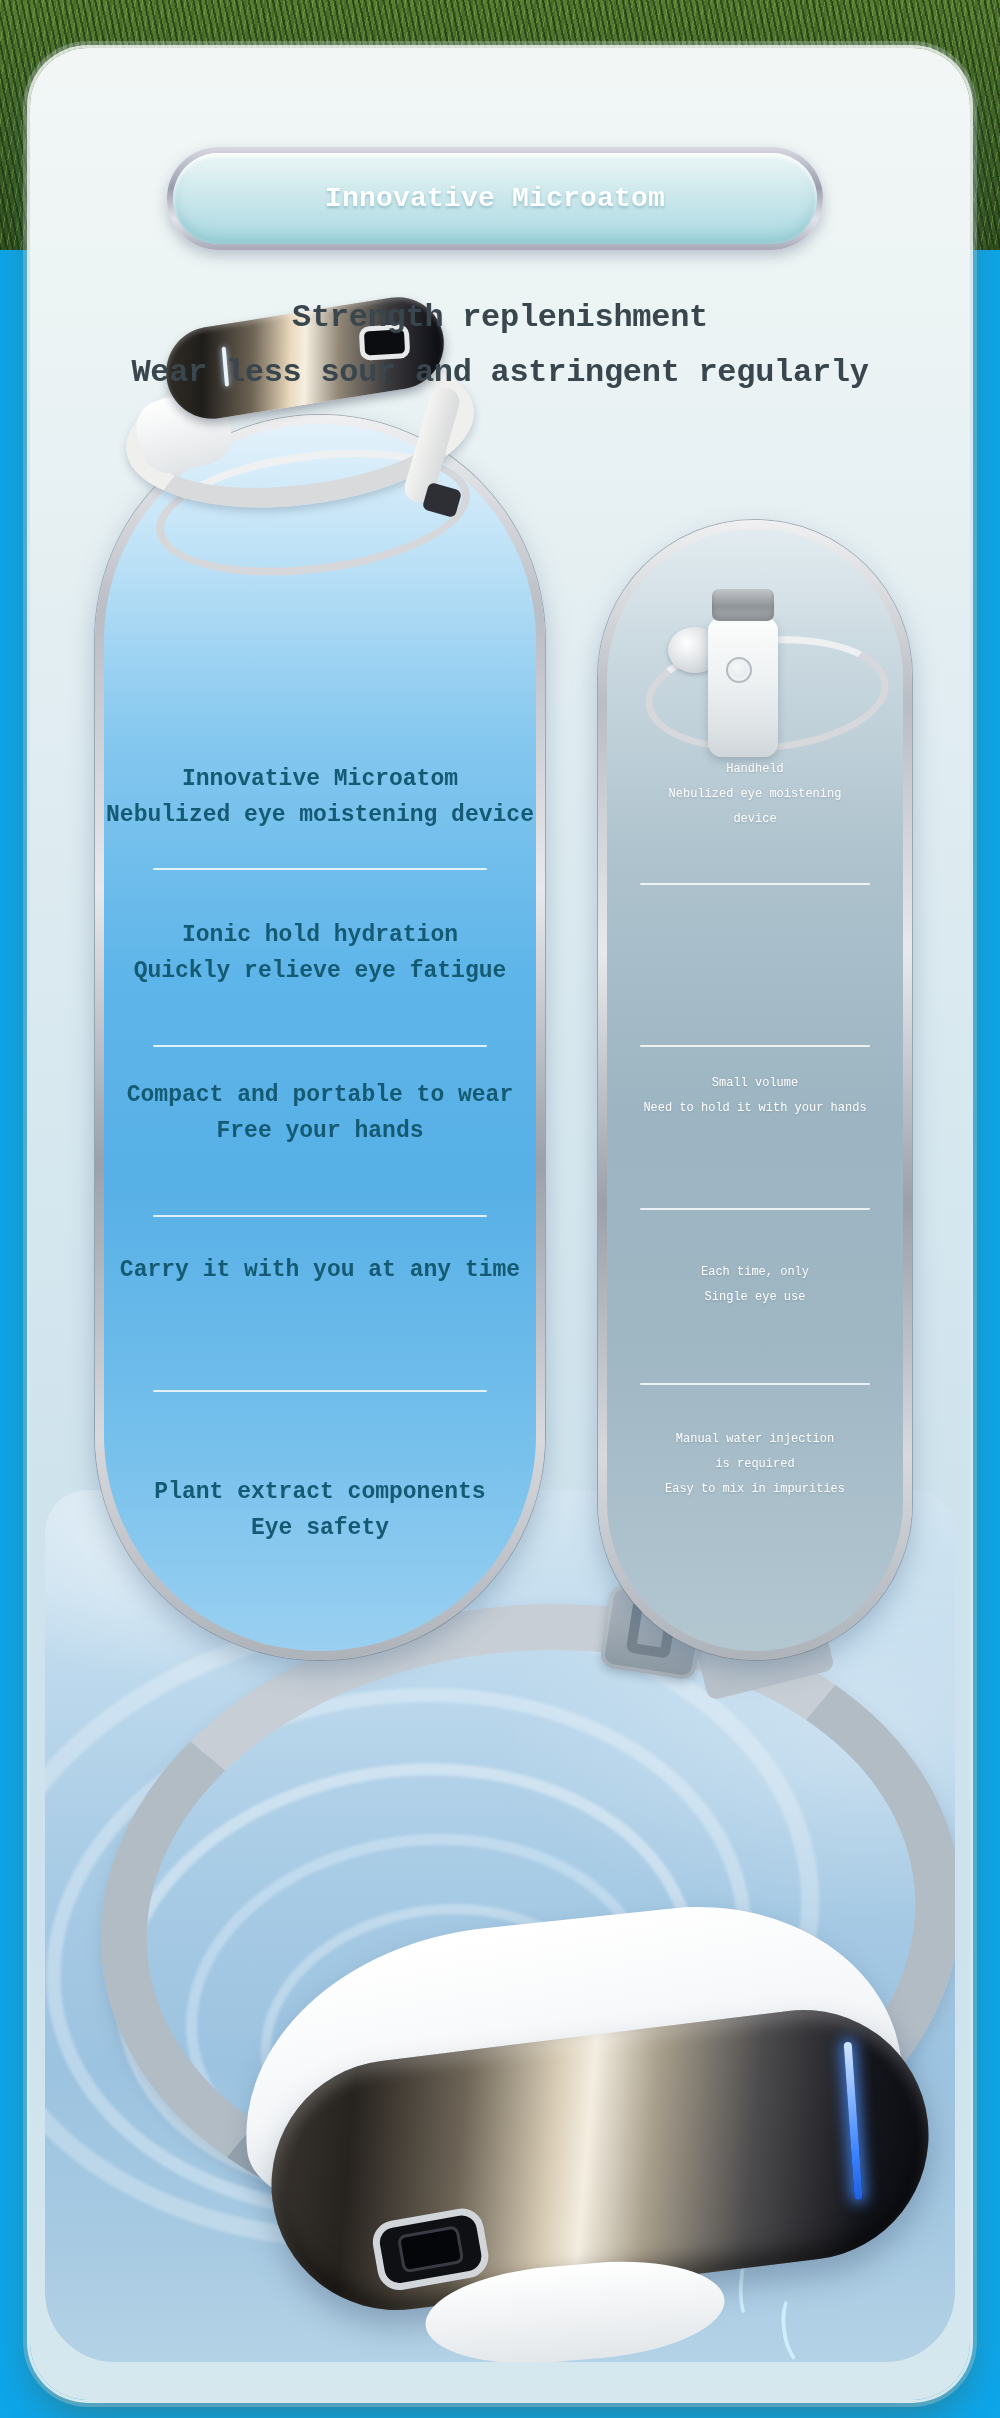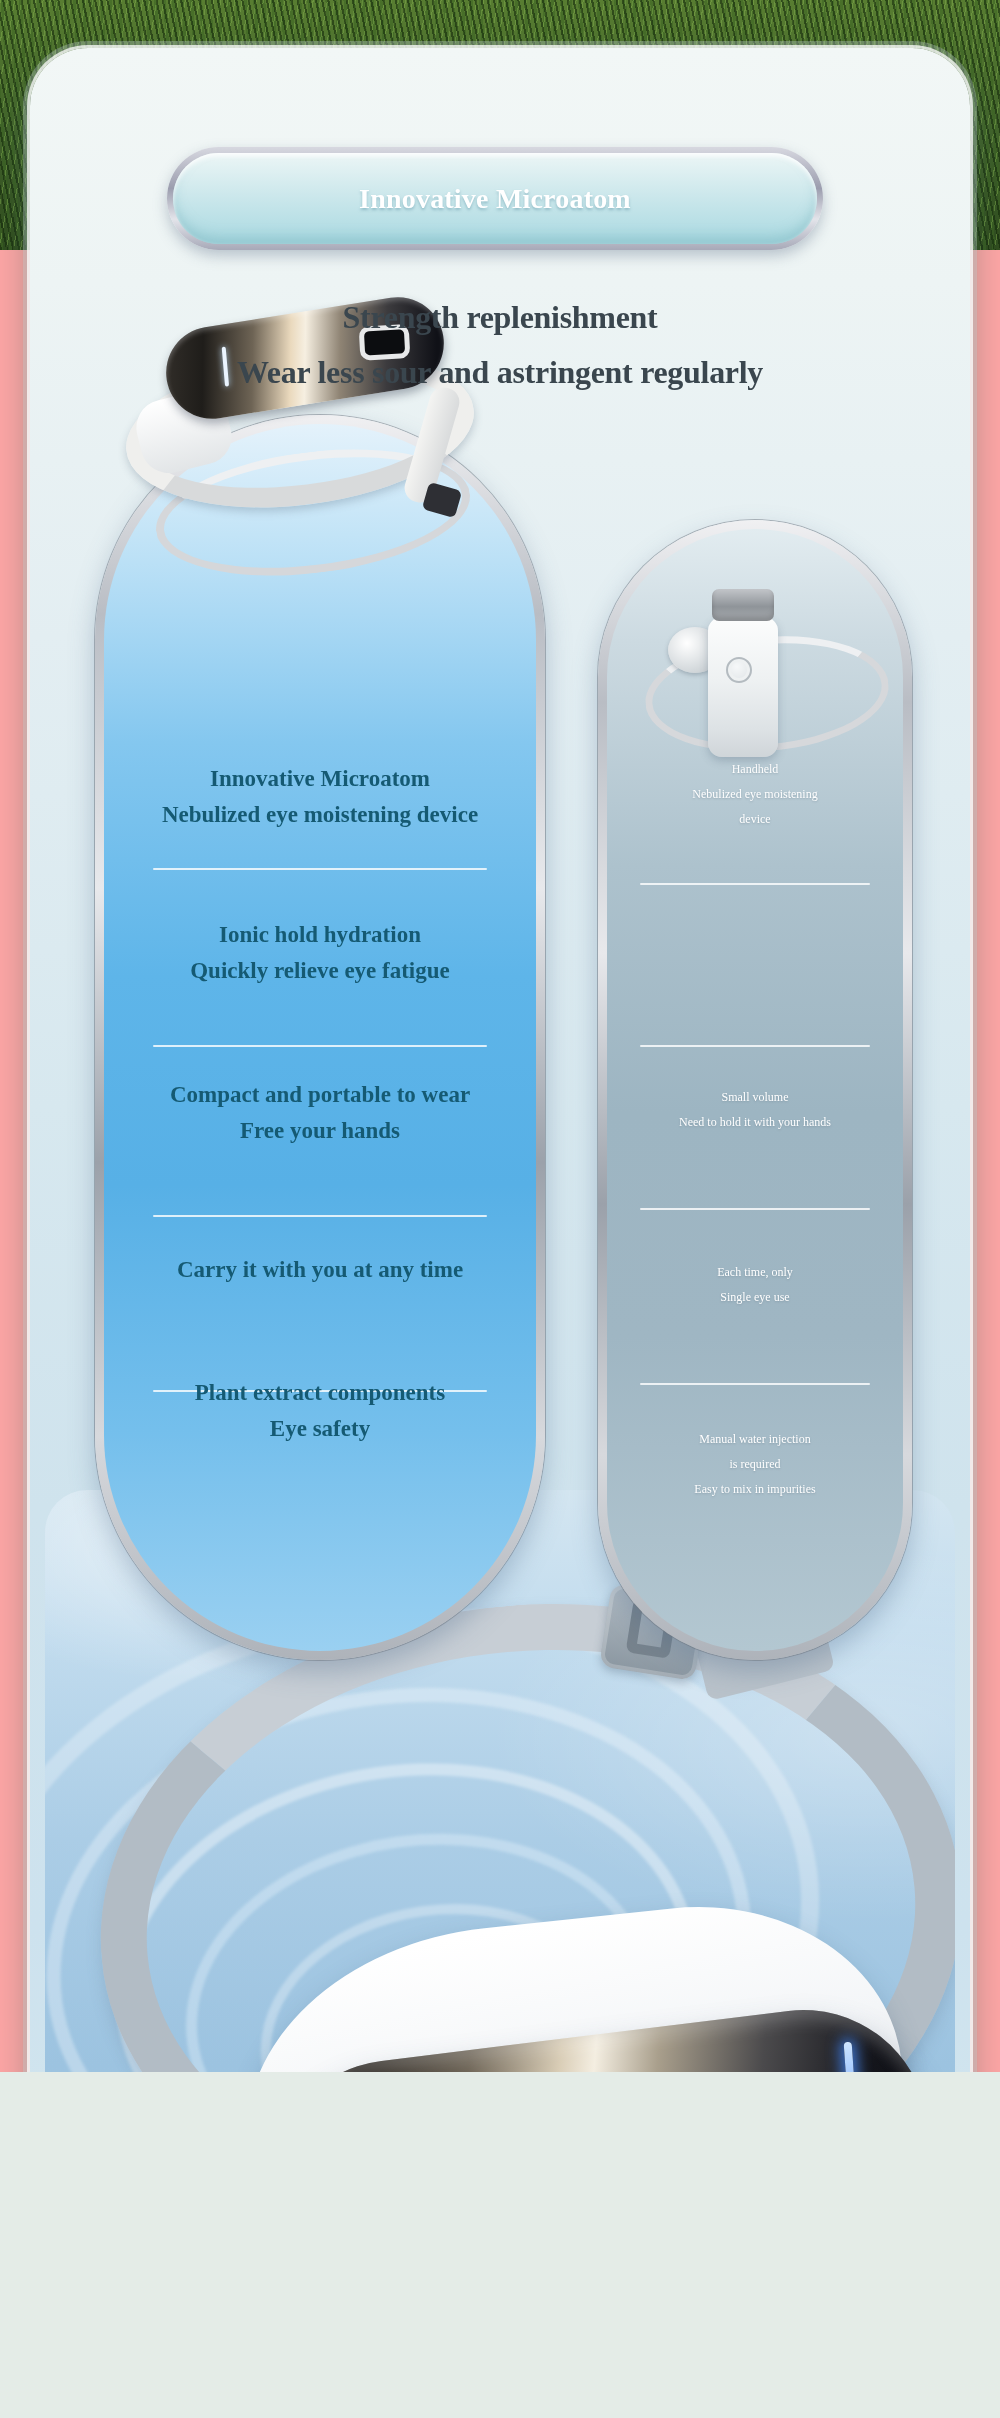--- a/index.html
+++ b/index.html
@@ -1,17 +1,17 @@
 <!DOCTYPE html>
 <html><head>
 <meta charset="utf-8">
 <style>
   html,body{margin:0;padding:0;background:#e4ece7;}
-  .canvas{position:relative;width:1000px;height:2072px;overflow:hidden;
-          font-family:Liberation Serif, serif;background:#fca5a5;}
+  .canvas{position:relative;width:1000px;height:2418px;overflow:hidden;
+          font-family:Liberation Mono, monospace;background:#0ea5e9;}
 
   
   .grass{position:absolute;left:0;top:0;width:1000px;height:250px;
     background-color:#3c5a22;
     background-image:
       repeating-linear-gradient(78deg, rgba(15,35,8,.55) 0 2px, transparent 2px 6px),
       repeating-linear-gradient(100deg, rgba(140,185,85,.40) 0 1px, transparent 1px 7px),
       repeating-linear-gradient(86deg, rgba(60,100,35,.55) 0 3px, transparent 3px 9px),
       linear-gradient(180deg,#587d31 0%,#40622a 55%,#2f4c1e 100%);}
 
@@ -205,39 +205,39 @@
       <span>Compact and portable to wear</span>
       <span>Free your hands</span>
     </div>
     <div class="divider" style="top:800px"></div>
 
     <div class="l-item" style="top:837px">
       <span>Carry it with you at any time</span>
     </div>
     <div class="divider" style="top:975px"></div>
 
-    <div class="l-item" style="top:960px">
+    <div class="l-item" style="top:1059px">
       <span>Plant extract components</span>
       <span>Eye safety</span>
     </div>
   </div>
 
   <div class="capsule capsule-right">
     <div class="capsule-inner"></div>
 
     <div class="r-item" style="top:237px">
       <span>Handheld</span>
       <span>Nebulized eye moistening</span>
       <span>device</span>
     </div>
     <div class="divider" style="top:363px"></div>
 
     <div class="divider" style="top:525px"></div>
 
-    <div class="r-item" style="top:565px">
+    <div class="r-item" style="top:551px">
       <span>Small volume</span>
       <span>Need to hold it with your hands</span>
     </div>
     <div class="divider" style="top:688px"></div>
 
     <div class="r-item" style="top:740px">
       <span>Each time, only</span>
       <span>Single eye use</span>
     </div>
     <div class="divider" style="top:863px"></div>

